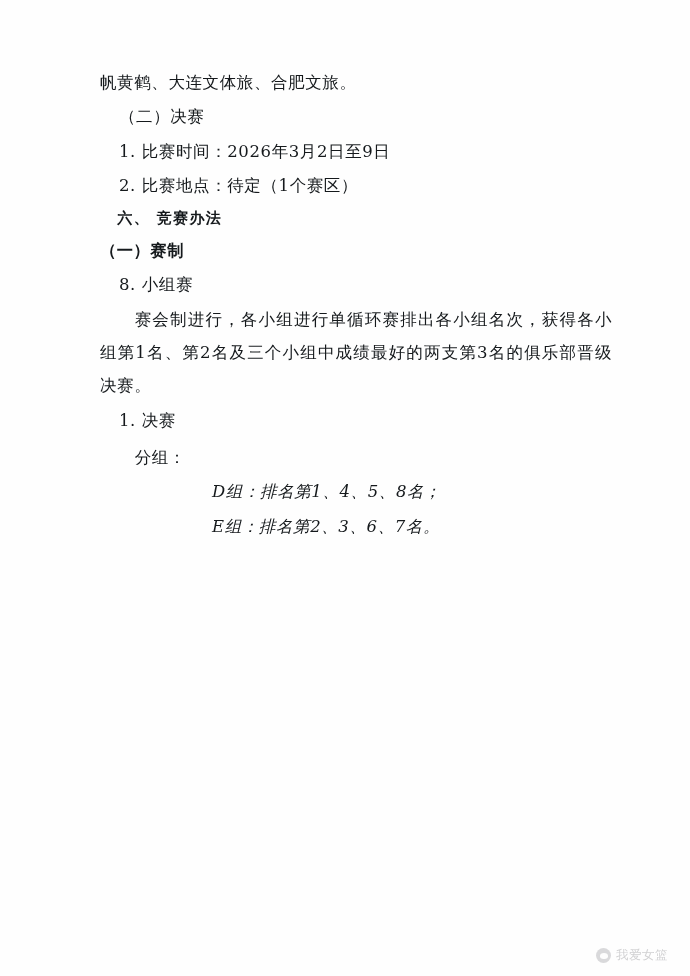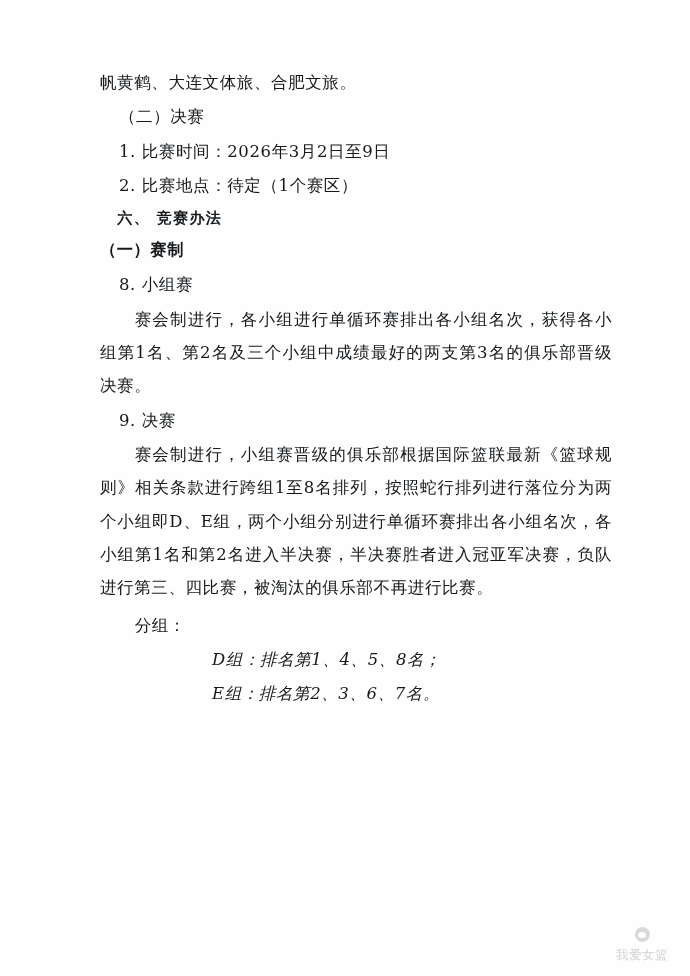--- a/index.html
+++ b/index.html
@@ -38,38 +38,37 @@
   .indent-2 { text-indent: 1.15em; }
   .indent-3 { text-indent: 2.1em; }
   .heading {
     font-weight: 700;
     letter-spacing: 1.4px;
     font-family: "DejaVu Sans", "Liberation Sans", sans-serif;
     font-size: 15px;
   }
   .subheading {
     font-weight: 700;
-    font-family: Liberation Mono, monospace;
+    font-family: Liberation Serif, serif;
     font-size: 16.2px;
   }
   .group-line {
     text-indent: 0;
     padding-left: 112px;
     font-style: italic;
   }
   .spacer-sm { height: 3px; }
   .watermark {
     position: absolute;
     right: 22px;
     bottom: 12px;
     display: flex;
     align-items: center;
     gap: 5px;
     opacity: 0.52;
-    flex-direction: column;
   }
   .wm-logo {
     width: 15px;
     height: 15px;
     border-radius: 50%;
     background: #b9b9bc;
     position: relative;
     flex: 0 0 auto;
   }
   .wm-logo::after {
@@ -105,23 +104,22 @@
     <p class="para indent-2">2. 比赛地点：待定（1个赛区）</p>
 
     <p class="para indent-2 heading">六、 竞赛办法</p>
 
     <p class="para indent-1 subheading">（一）赛制</p>
 
     <p class="para indent-2">8. 小组赛</p>
 
     <p class="para indent-3">赛会制进行，各小组进行单循环赛排出各小组名次，获得各小组第1名、第2名及三个小组中成绩最好的两支第3名的俱乐部晋级决赛。</p>
 
-    <p class="para indent-2">9. 决赛</p>
+    <p class="para indent-2">1. 决赛</p>
 
-    <p class="para indent-3">赛会制进行，小组赛晋级的俱乐部根据国际篮联最新《篮球规则》相关条款进行跨组1至8名排列，按照蛇行排列进行落位分为两个小组即D、E组，两个小组分别进行单循环赛排出各小组名次，各小组第1名和第2名进入半决赛，半决赛胜者进入冠亚军决赛，负队进行第三、四比赛，被淘汰的俱乐部不再进行比赛。</p>
 
     <div class="spacer-sm"></div>
 
     <p class="para indent-3">分组：</p>
 
     <p class="para group-line">D组：排名第1、4、5、8名；</p>
 
     <p class="para group-line">E组：排名第2、3、6、7名。</p>
 
   </div>

